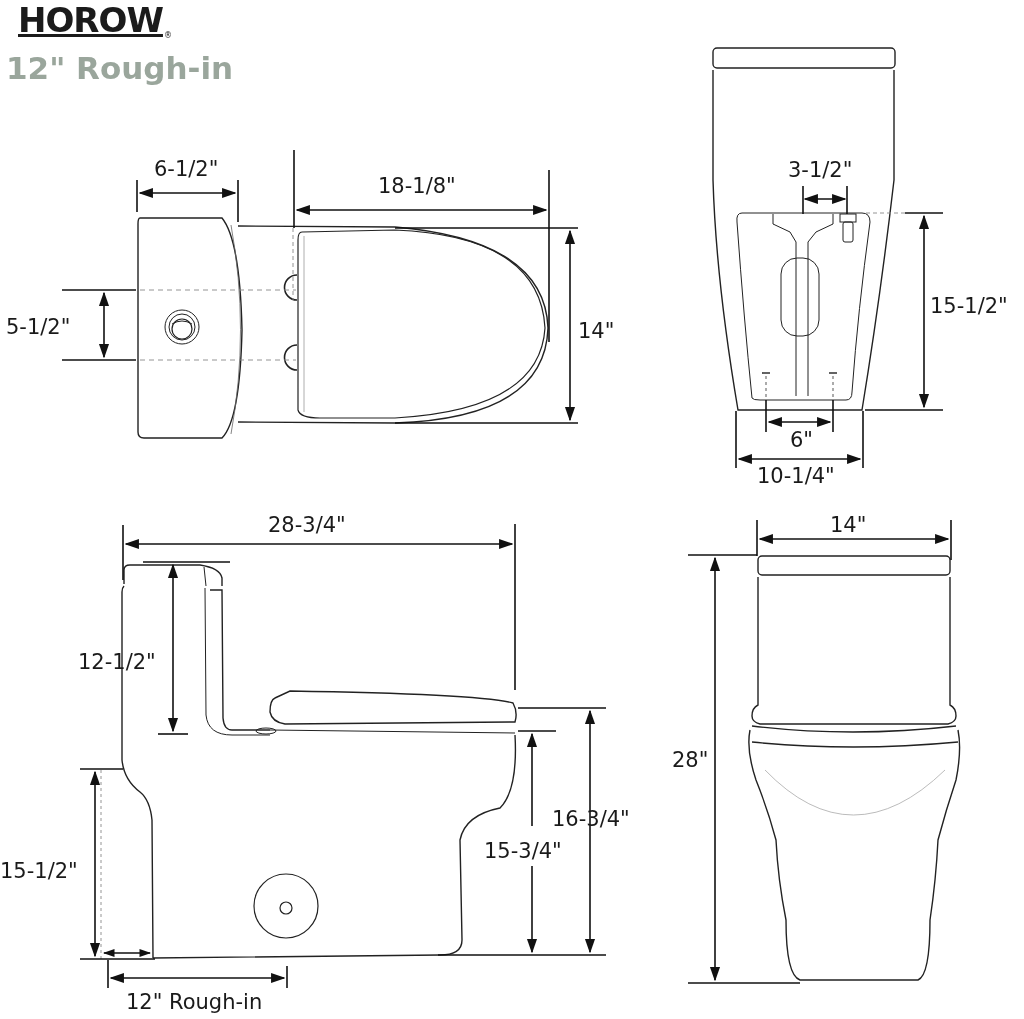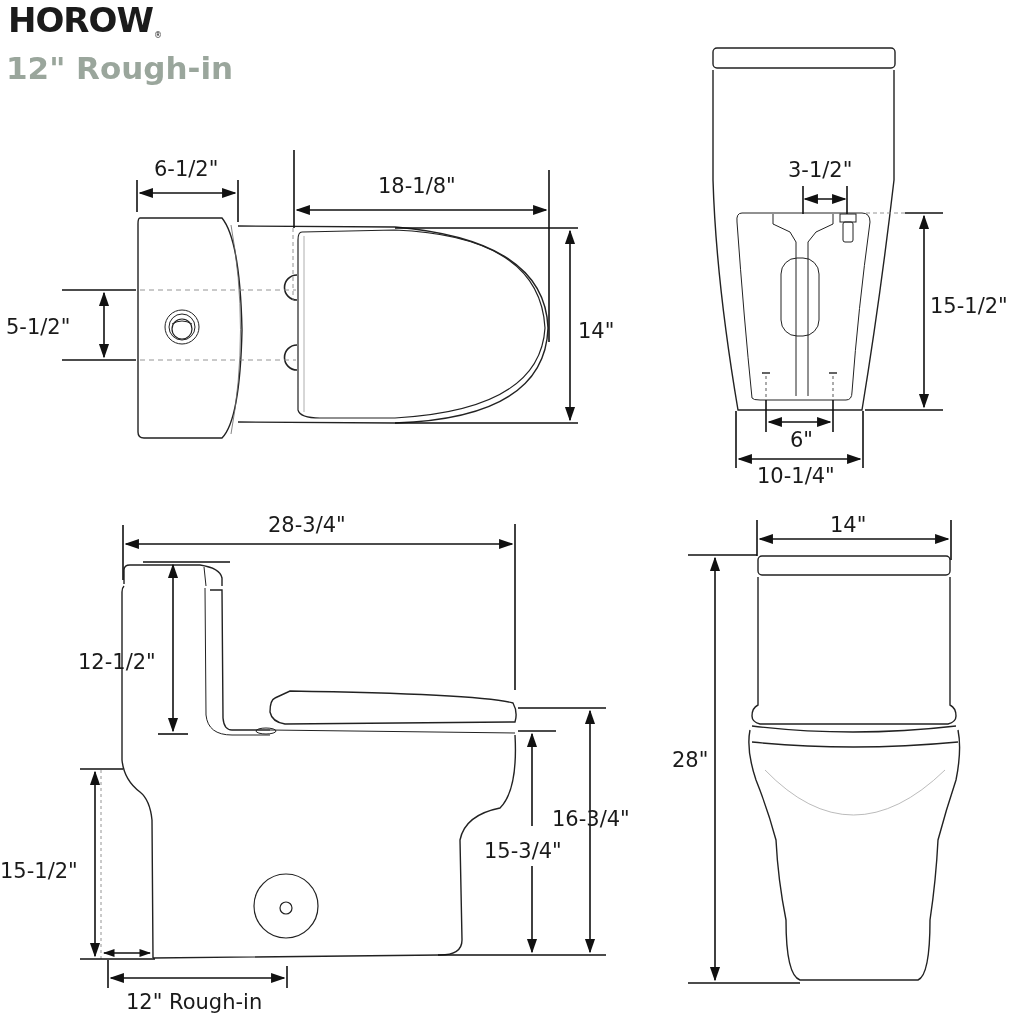--- a/index.html
+++ b/index.html
@@ -1,17 +1,17 @@
 <!DOCTYPE html>
 <html><head>
 <meta charset="utf-8">
 <style>
   html, body { margin: 0; padding: 0; background: #ffffff; }
   body { width: 1024px; height: 1019px; position: relative; overflow: hidden; font-family: "DejaVu Sans", sans-serif; }
-  .brand { position: absolute; left: 8px; top: 0px; font-family: "DejaVu Sans", sans-serif; font-weight: bold; font-size: 34px; color: #1b1b1b; letter-spacing: -1px; }
+  .brand { position: absolute; left: 18px; top: 0px; font-family: "DejaVu Sans", sans-serif; font-weight: bold; font-size: 34px; color: #1b1b1b; letter-spacing: -1px; text-decoration: underline; }
   .brand .reg { font-size: 8px; vertical-align: bottom; margin-left: 1px; font-weight: normal; }
   .subtitle { position: absolute; left: 6px; top: 50px; font-family: "DejaVu Sans", sans-serif; font-weight: bold; font-size: 31px; color: #9aa69c; }
   svg.drawing { position: absolute; left: 0; top: 0; }
   .dim { font-family: "DejaVu Sans", sans-serif; font-size: 21px; fill: #1a1a1a; }
 </style>
 </head>
 <body>
 
 <div class="brand"><span>HOROW</span><span class="reg">®</span></div>
 <div class="subtitle">12" Rough-in</div>

